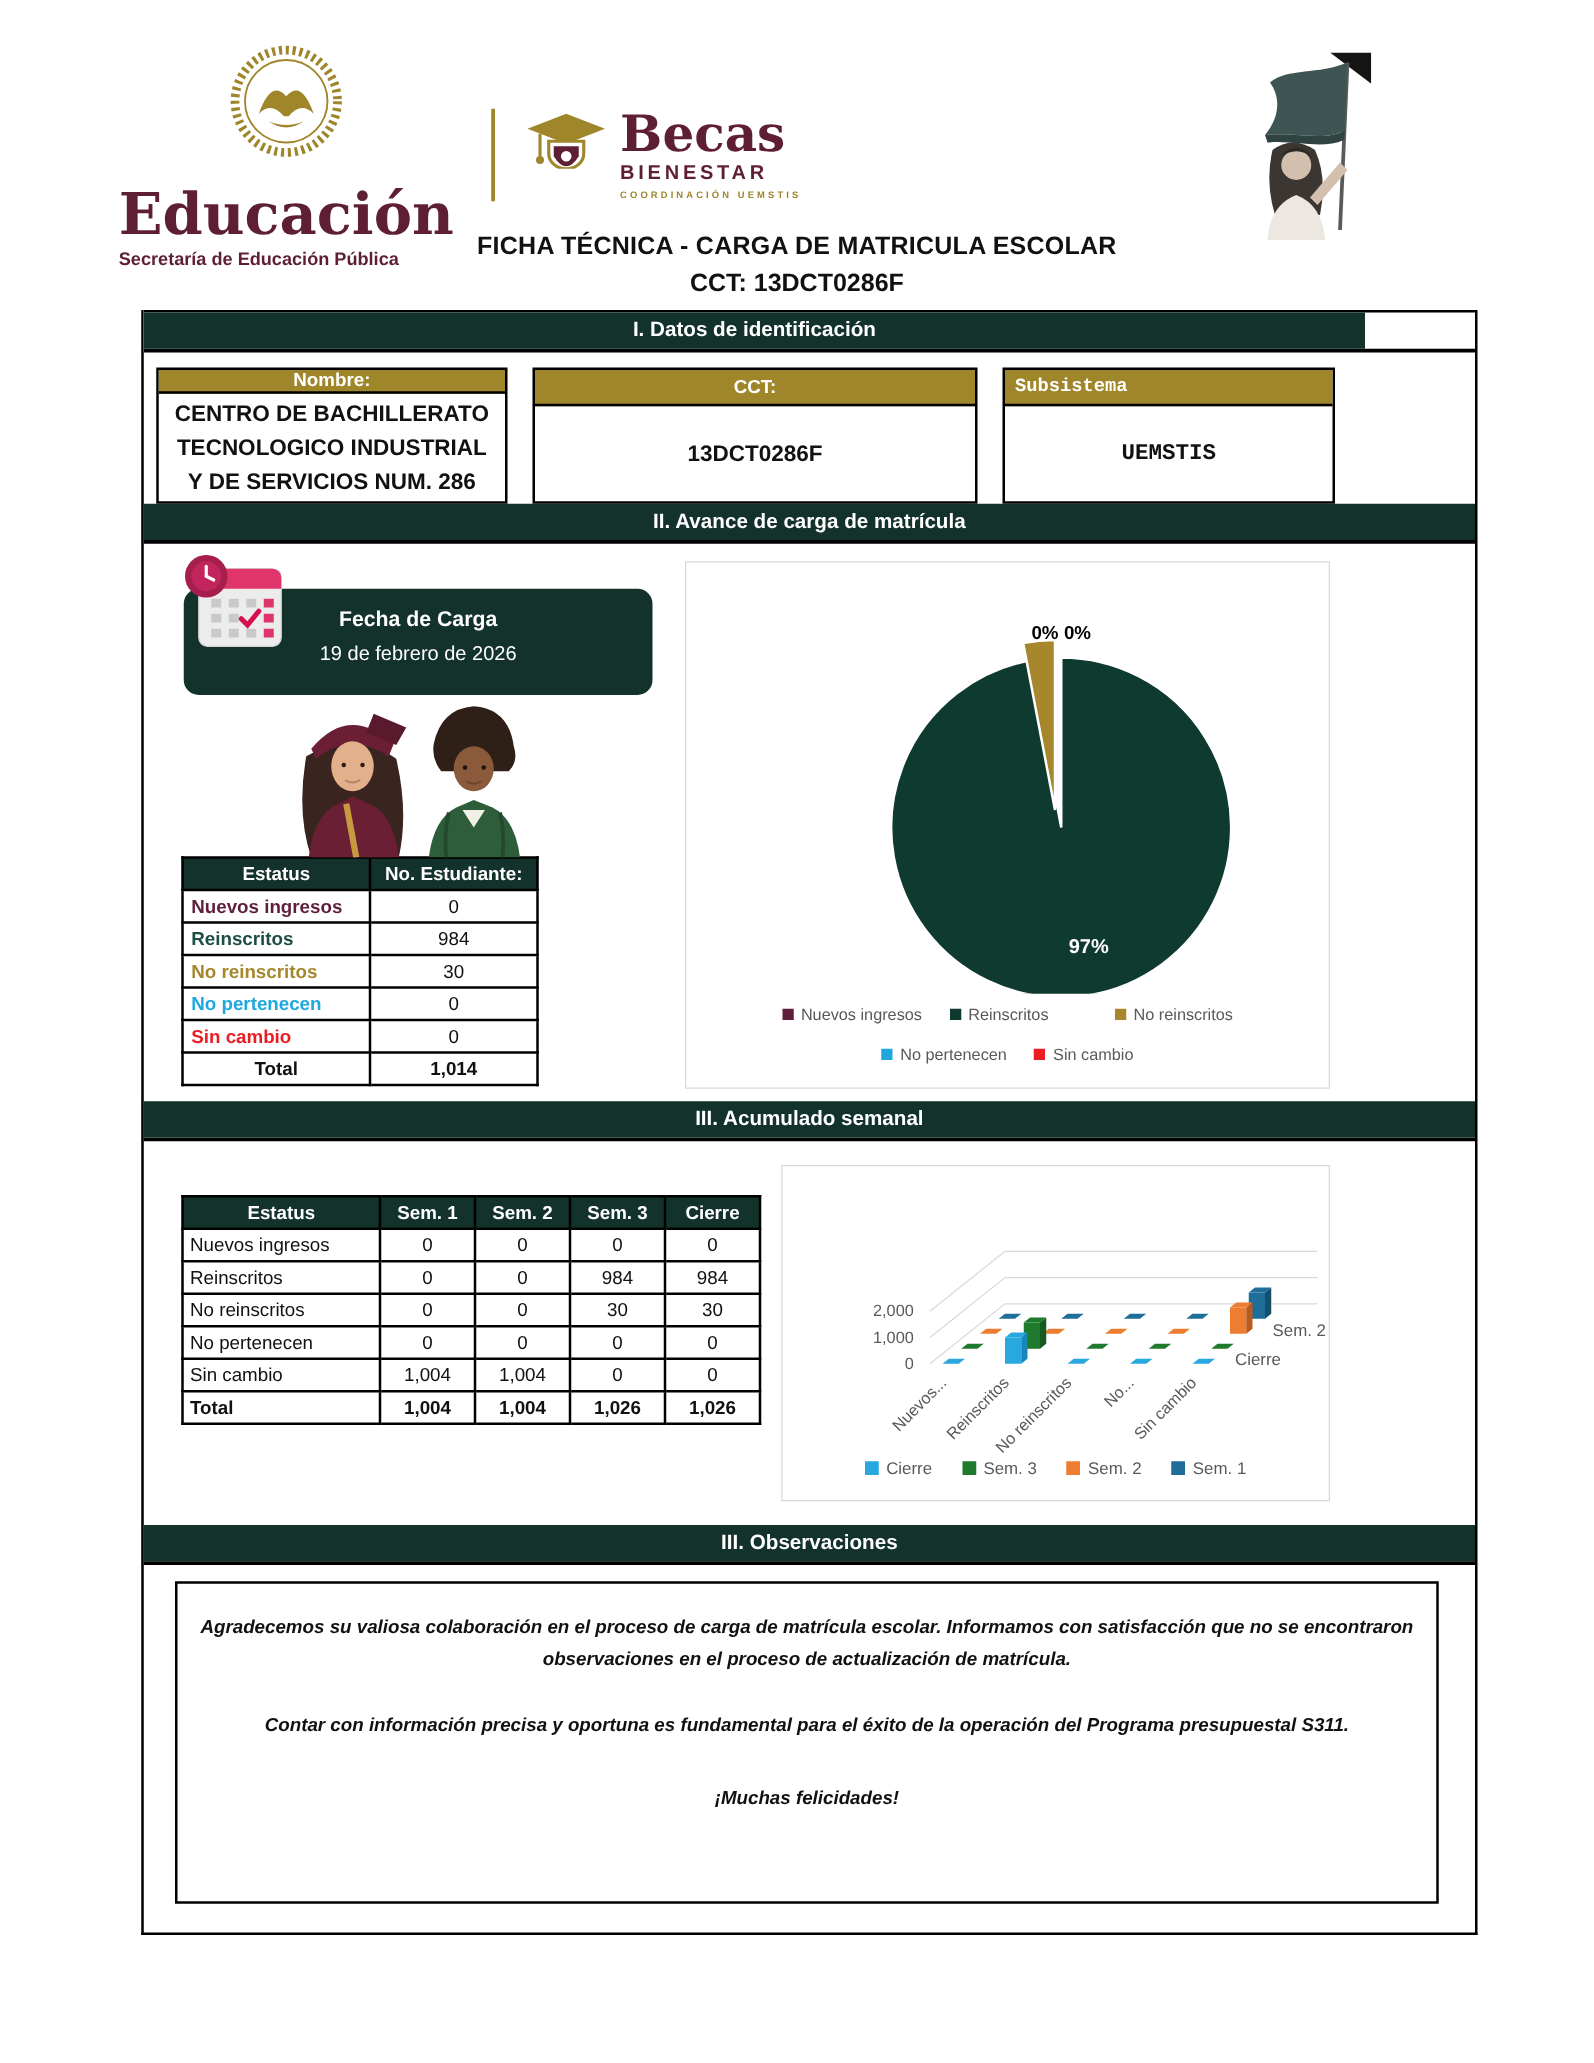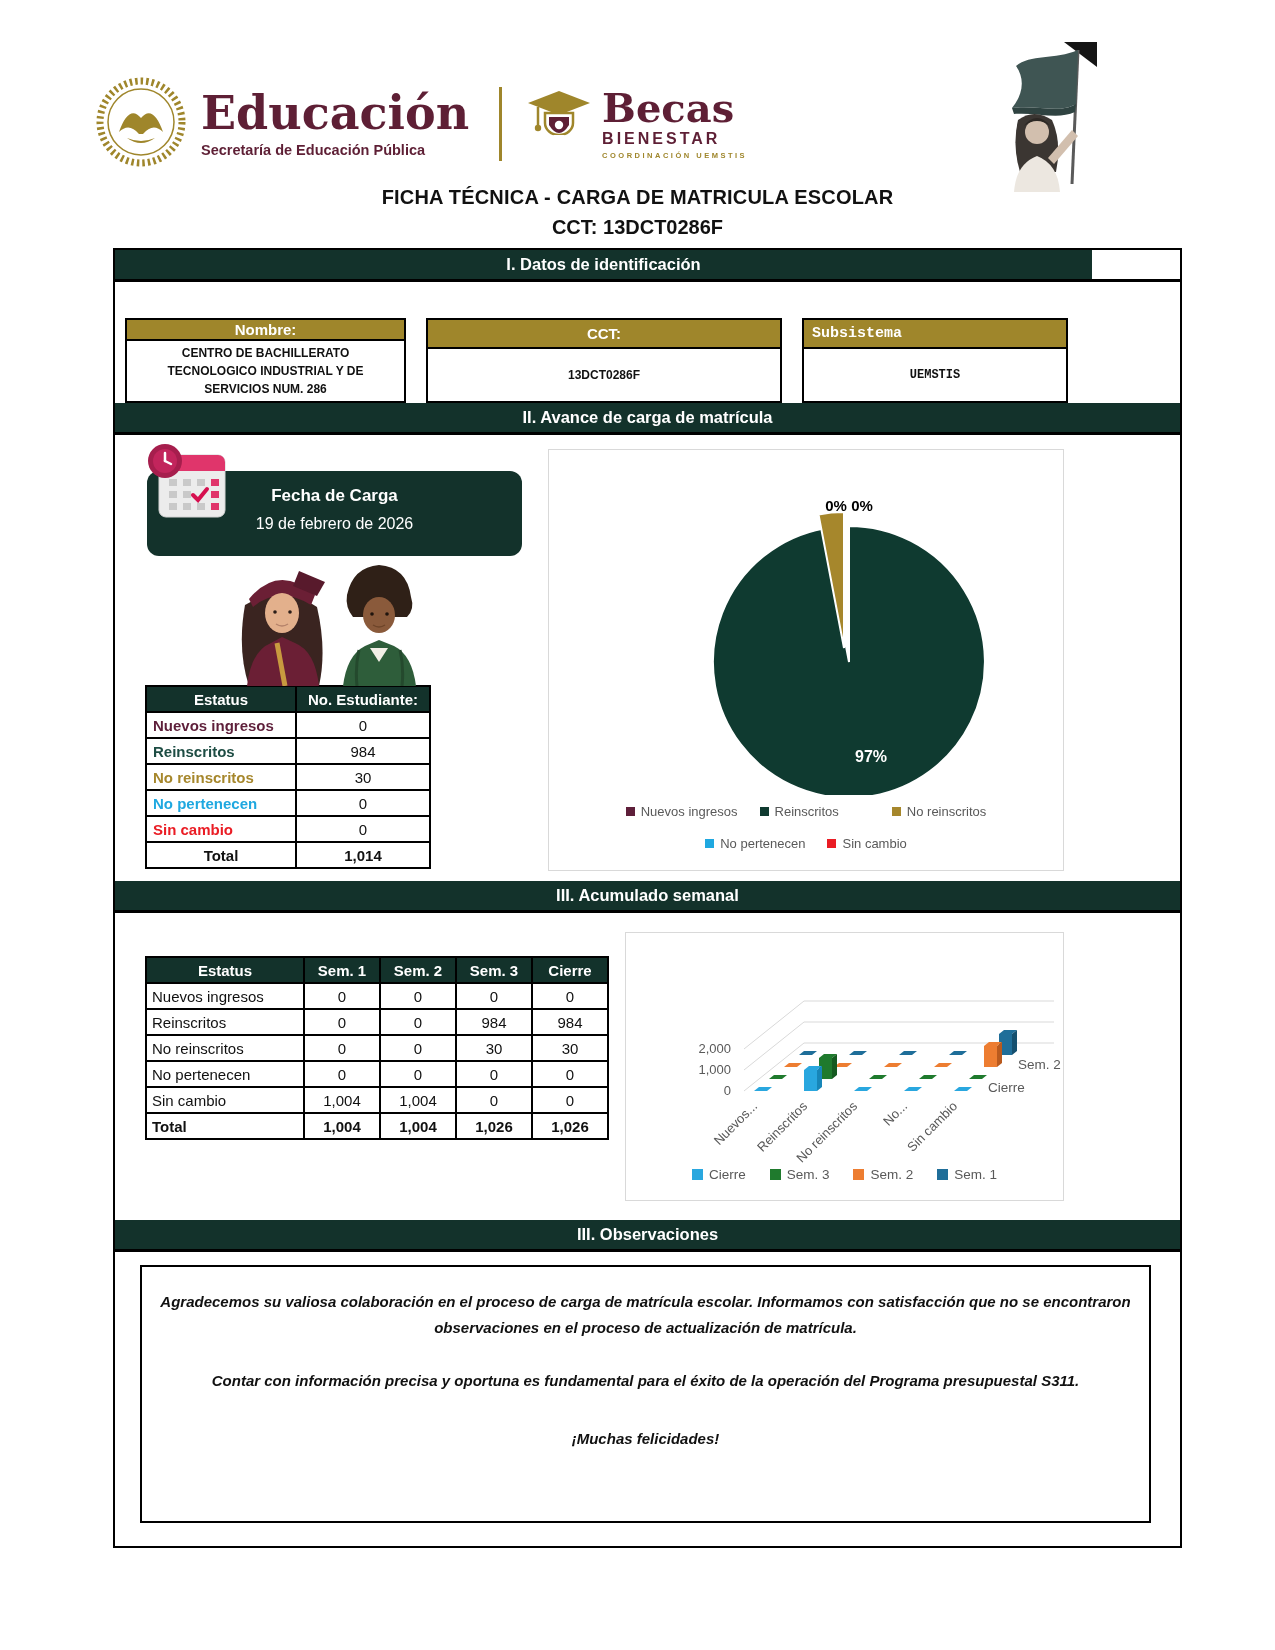--- a/index.html
+++ b/index.html
@@ -1,21 +1,21 @@
 <!DOCTYPE html>
 <html><head>
 <meta charset="utf-8">
 <style>
   html,body{margin:0;padding:0;background:#fff;}
   .page{position:relative;width:1275px;height:1650px;background:#fff;overflow:hidden;
         font-family:"Liberation Sans",sans-serif;color:#111;}
 
   
   .logo-row{position:absolute;left:95px;top:58px;width:900px;height:132px;display:flex;align-items:center;}
-  .logo-edu{display:flex;align-items:center;gap:14px;}
+  .logo-edu{display:flex;align-items:center;gap:14px;flex-direction:column;}
   .edu-text .edu-title{font-family:"DejaVu Serif",serif;font-weight:bold;color:#5e1f35;font-size:46px;line-height:1;}
   .edu-text .edu-sub{font-weight:bold;color:#5e1f35;font-size:14.5px;margin-top:6px;}
   .logo-sep{width:3px;height:74px;background:#9F862B;margin:0 26px 0 30px;}
   .logo-becas{display:flex;align-items:center;gap:12px;}
   .becas-text .becas-title{font-family:"DejaVu Serif",serif;font-weight:bold;color:#5e1f35;font-size:40px;line-height:1;}
   .becas-text .becas-sub{font-weight:bold;color:#5e1f35;font-size:16px;letter-spacing:3px;margin-top:2px;}
   .becas-text .becas-tag{font-weight:bold;color:#9F862B;font-size:7.5px;letter-spacing:2.5px;margin-top:3px;}
   .mascot{position:absolute;left:952px;top:42px;width:145px;height:150px;}
 
   
@@ -28,26 +28,26 @@
   .doc-frame{position:absolute;left:113px;top:248px;width:1065px;height:1298px;
              border:2px solid #000;border-top:none;background:#fff;}
   .section-bar{position:relative;height:29px;border-bottom:3px solid #000;background:#fff;}
   .bar-fill{height:29px;background:#13322B;color:#fff;font-weight:bold;font-size:16.5px;
             display:flex;align-items:center;justify-content:center;}
   .s1 .bar-fill{width:calc(100% - 88px);}
   .s1{border-top:2px solid #000;}
 
   
   .sec1-row{position:relative;height:121px;display:flex;gap:20px;padding:12px 112px 0 10px;box-sizing:border-box;}
-  .id-box{border:2px solid #000;box-sizing:border-box;background:#fff;display:flex;flex-direction:column;margin-top:24px;}
+  .id-box{border:2px solid #000;box-sizing:border-box;background:#fff;display:flex;flex-direction:column;}
   .id-head{background:#9F862B;color:#fff;font-weight:bold;font-size:15px;height:27px;
            display:flex;align-items:center;justify-content:center;border-bottom:2px solid #000;}
   .id-head.left{justify-content:flex-start;padding-left:8px;}
   .id-body{flex:1;display:flex;align-items:center;justify-content:center;text-align:center;
-           font-weight:bold;font-size:12px;padding:3px 10px;line-height:1.5;}
+           font-weight:bold;font-size:18px;padding:3px 10px;line-height:1.5;}
   .w-nombre{width:281px;} .w-cct{width:356px;} .w-sub{width:266px;font-family:Liberation Mono, monospace;}
 
   
   .sec2-body{position:relative;height:446px;}
   .cal-icon{position:absolute;left:28px;top:4px;width:88px;height:84px;z-index:3;}
   .fecha-card{position:absolute;left:32px;top:36px;width:375px;height:85px;background:#13322B;
               border-radius:12px;z-index:2;color:#fff;text-align:center;}
   .fecha-label{margin-top:15px;font-weight:bold;font-size:17px;}
   .fecha-value{margin-top:9px;font-size:16px;}
   .students{position:absolute;left:112px;top:120px;width:205px;height:131px;z-index:1;}

